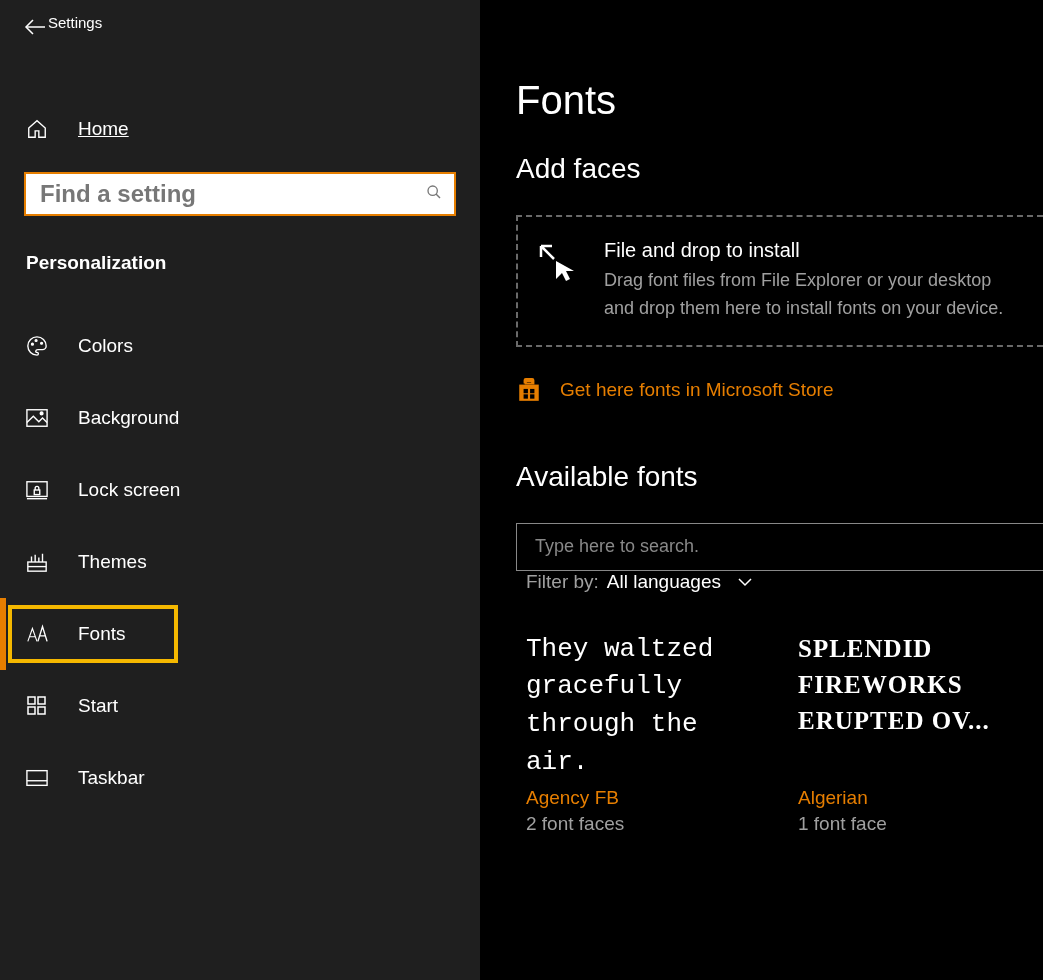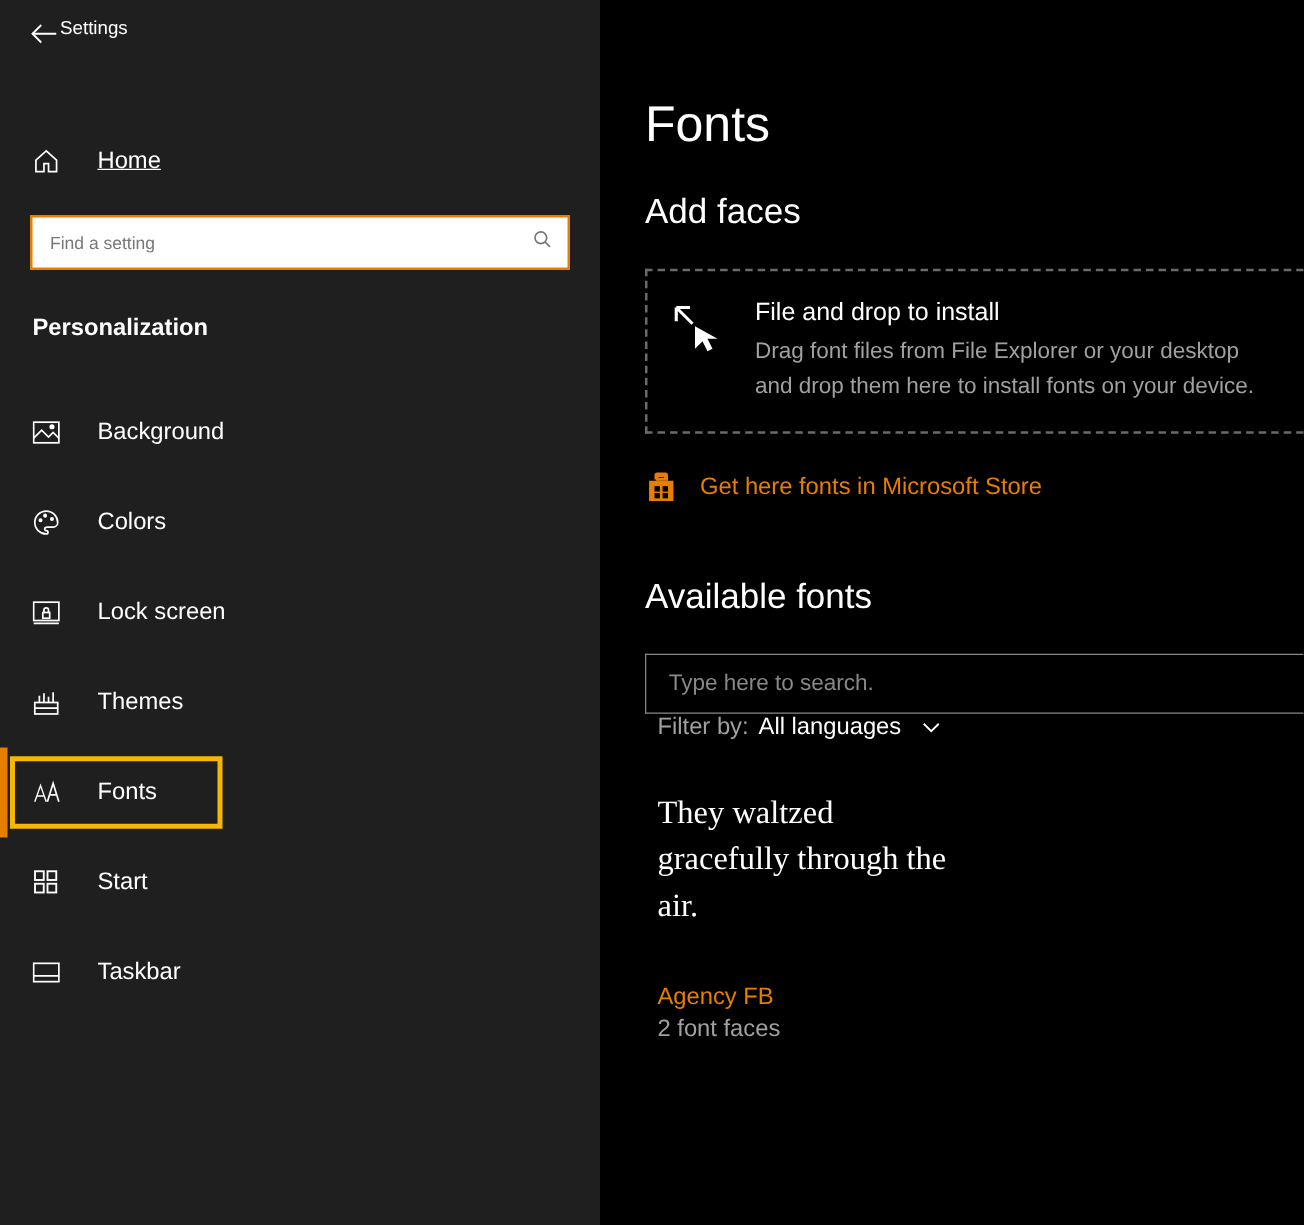--- a/index.html
+++ b/index.html
@@ -60,23 +60,24 @@
     .search-wrap {
       margin: 18px 24px 0 24px;
       position: relative;
     }
     .search-input {
       width: 100%;
       height: 44px;
       background: #fff;
       border: 2px solid #e67e00;
       padding: 0 45px 0 14px;
-      font-size: 14px;
+      font-size: 24px;
       color: #333;
       font-family: inherit;
+      font-weight: bold;
     }
     .search-input::placeholder {
       color: #777;
     }
     .search-icon-wrap {
       position: absolute;
       right: 14px;
       top: 50%;
       transform: translateY(-50%);
     }
@@ -219,21 +220,21 @@
       cursor: pointer;
     }
     .font-preview {
       font-size: 26px;
       line-height: 1.45;
       height: 140px;
       margin-bottom: 16px;
       overflow: hidden;
     }
     .font-preview.condensed {
-      font-family: Liberation Serif, serif;
+      font-family: Liberation Mono, monospace;
       font-stretch: condensed;
     }
     .font-preview.decorative {
       font-family: "Algerian", "Copperplate", serif;
       font-weight: bold;
       text-transform: uppercase;
       letter-spacing: 1px;
       font-size: 25px;
     }
     .font-name {
@@ -277,39 +278,39 @@
         <line x1="15" y1="15" x2="21" y2="21"></line>
       </svg>
     </div>
   </div>
 
   <div class="section-header">Personalization</div>
 
   <div class="nav-list">
     <div class="nav-item">
       <div class="icon-wrap">
-        <svg width="22" height="20" viewBox="0 0 24 20" fill="none" stroke="#fff" stroke-width="1.5">
-          <rect x="1" y="1" width="22" height="18"></rect>
-          <polyline points="1,15 8,8 14,14 18,10 23,15"></polyline>
-          <circle cx="17" cy="5" r="1.5" fill="#fff"></circle>
-        </svg>
-      </div>
-      <span class="nav-label">Background</span>
-    </div>
-
-    <div class="nav-item">
-      <div class="icon-wrap">
         <svg width="22" height="22" viewBox="0 0 24 24" fill="none" stroke="#fff" stroke-width="1.5">
           <path d="M12 2 A10 10 0 1 0 12 22 C14 22 14 19 12 19 C10 19 10 16 13 16 L18 16 A4 4 0 0 0 22 12 A10 10 0 0 0 12 2"></path>
           <circle cx="7" cy="10" r="1" fill="#fff"></circle>
           <circle cx="11" cy="6" r="1" fill="#fff"></circle>
           <circle cx="17" cy="9" r="1" fill="#fff"></circle>
         </svg>
       </div>
       <span class="nav-label">Colors</span>
+    </div>
+
+    <div class="nav-item">
+      <div class="icon-wrap">
+        <svg width="22" height="20" viewBox="0 0 24 20" fill="none" stroke="#fff" stroke-width="1.5">
+          <rect x="1" y="1" width="22" height="18"></rect>
+          <polyline points="1,15 8,8 14,14 18,10 23,15"></polyline>
+          <circle cx="17" cy="5" r="1.5" fill="#fff"></circle>
+        </svg>
+      </div>
+      <span class="nav-label">Background</span>
     </div>
 
     <div class="nav-item">
       <div class="icon-wrap">
         <svg width="22" height="20" viewBox="0 0 24 20" fill="none" stroke="#fff" stroke-width="1.5">
           <rect x="1" y="1" width="22" height="16"></rect>
           <path d="M10 10 V8 A2 2 0 0 1 14 8 V10"></path>
           <rect x="9" y="10" width="6" height="5"></rect>
           <line x1="1" y1="19.5" x2="23" y2="19.5"></line>
         </svg>
@@ -405,14 +406,19 @@
       </svg>
     </div>
   </div>
 
   <div class="font-grid">
     <div class="font-card">
       <div class="font-preview condensed">They waltzed gracefully through the air.</div>
       <div class="font-name">Agency FB</div>
       <div class="font-faces">2 font faces</div>
     </div>
+    <div class="font-card">
+      <div class="font-preview decorative">Splendid fireworks erupted ov...</div>
+      <div class="font-name">Algerian</div>
+      <div class="font-faces">1 font face</div>
+    </div>
   </div>
 </div>
 
 </body></html>

